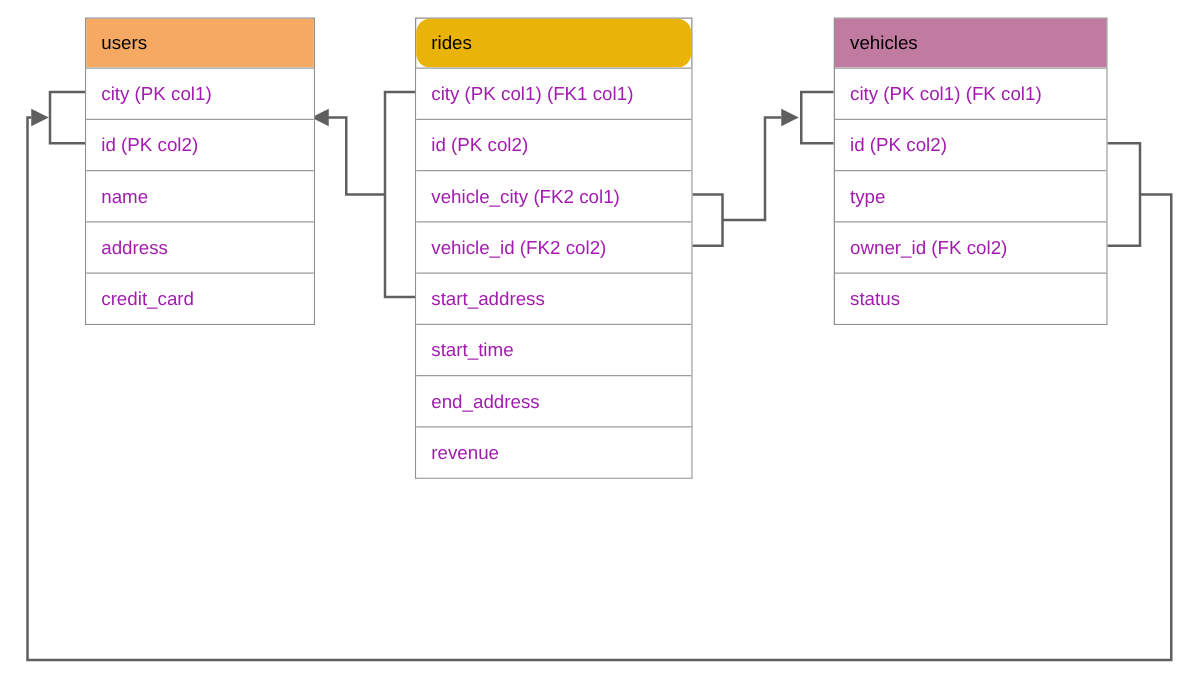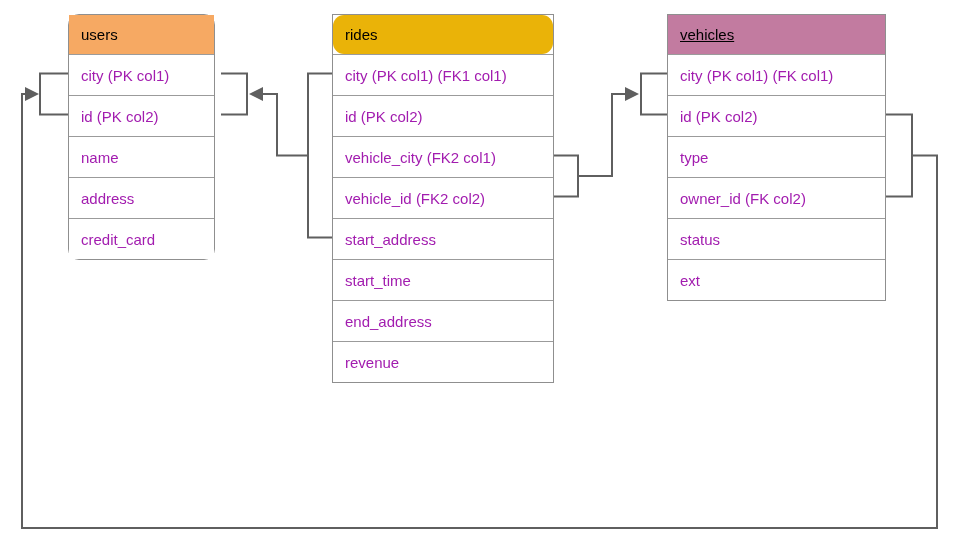--- a/index.html
+++ b/index.html
@@ -24,21 +24,21 @@
     pointer-events: none;
   }
   .table {
     position: absolute;
     top: 14px;
     background: #ffffff;
     border: 1px solid #8f8f8f;
     box-sizing: border-box;
     z-index: 2;
   }
-  .table-users { left: 68px;  width: 147px; border-radius: 11px; }
+  .table-users { left: 68px;  width: 184px; }
   .table-rides { left: 332px; width: 222px; }
   .table-vehicles { left: 667px; width: 219px; }
   .tbl-header {
     height: 39px;
     display: flex;
     align-items: center;
     padding-left: 12px;
     font-size: 15px;
     color: #000000;
     box-sizing: border-box;
@@ -119,31 +119,30 @@
         <div class="row">start_time</div>
 
         <div class="row">end_address</div>
 
 
         <div class="row">revenue</div>
       </div>
   </div>
 
   <div class="table table-vehicles">
-    <div class="tbl-header" style="background: rgb(194, 123, 160); text-decoration: underline;">vehicles</div>
+    <div class="tbl-header" style="background: rgb(194, 123, 160);">vehicles</div>
     <div class="rows">
 
         <div class="row">city (PK col1) (FK col1)</div>
 
         <div class="row">id (PK col2)</div>
 
         <div class="row">type</div>
 
         <div class="row">owner_id (FK col2)</div>
 
 
         <div class="row">status</div>
 
-        <div class="row">ext</div>
       </div>
   </div>
 
 </div>
 
 </body></html>

